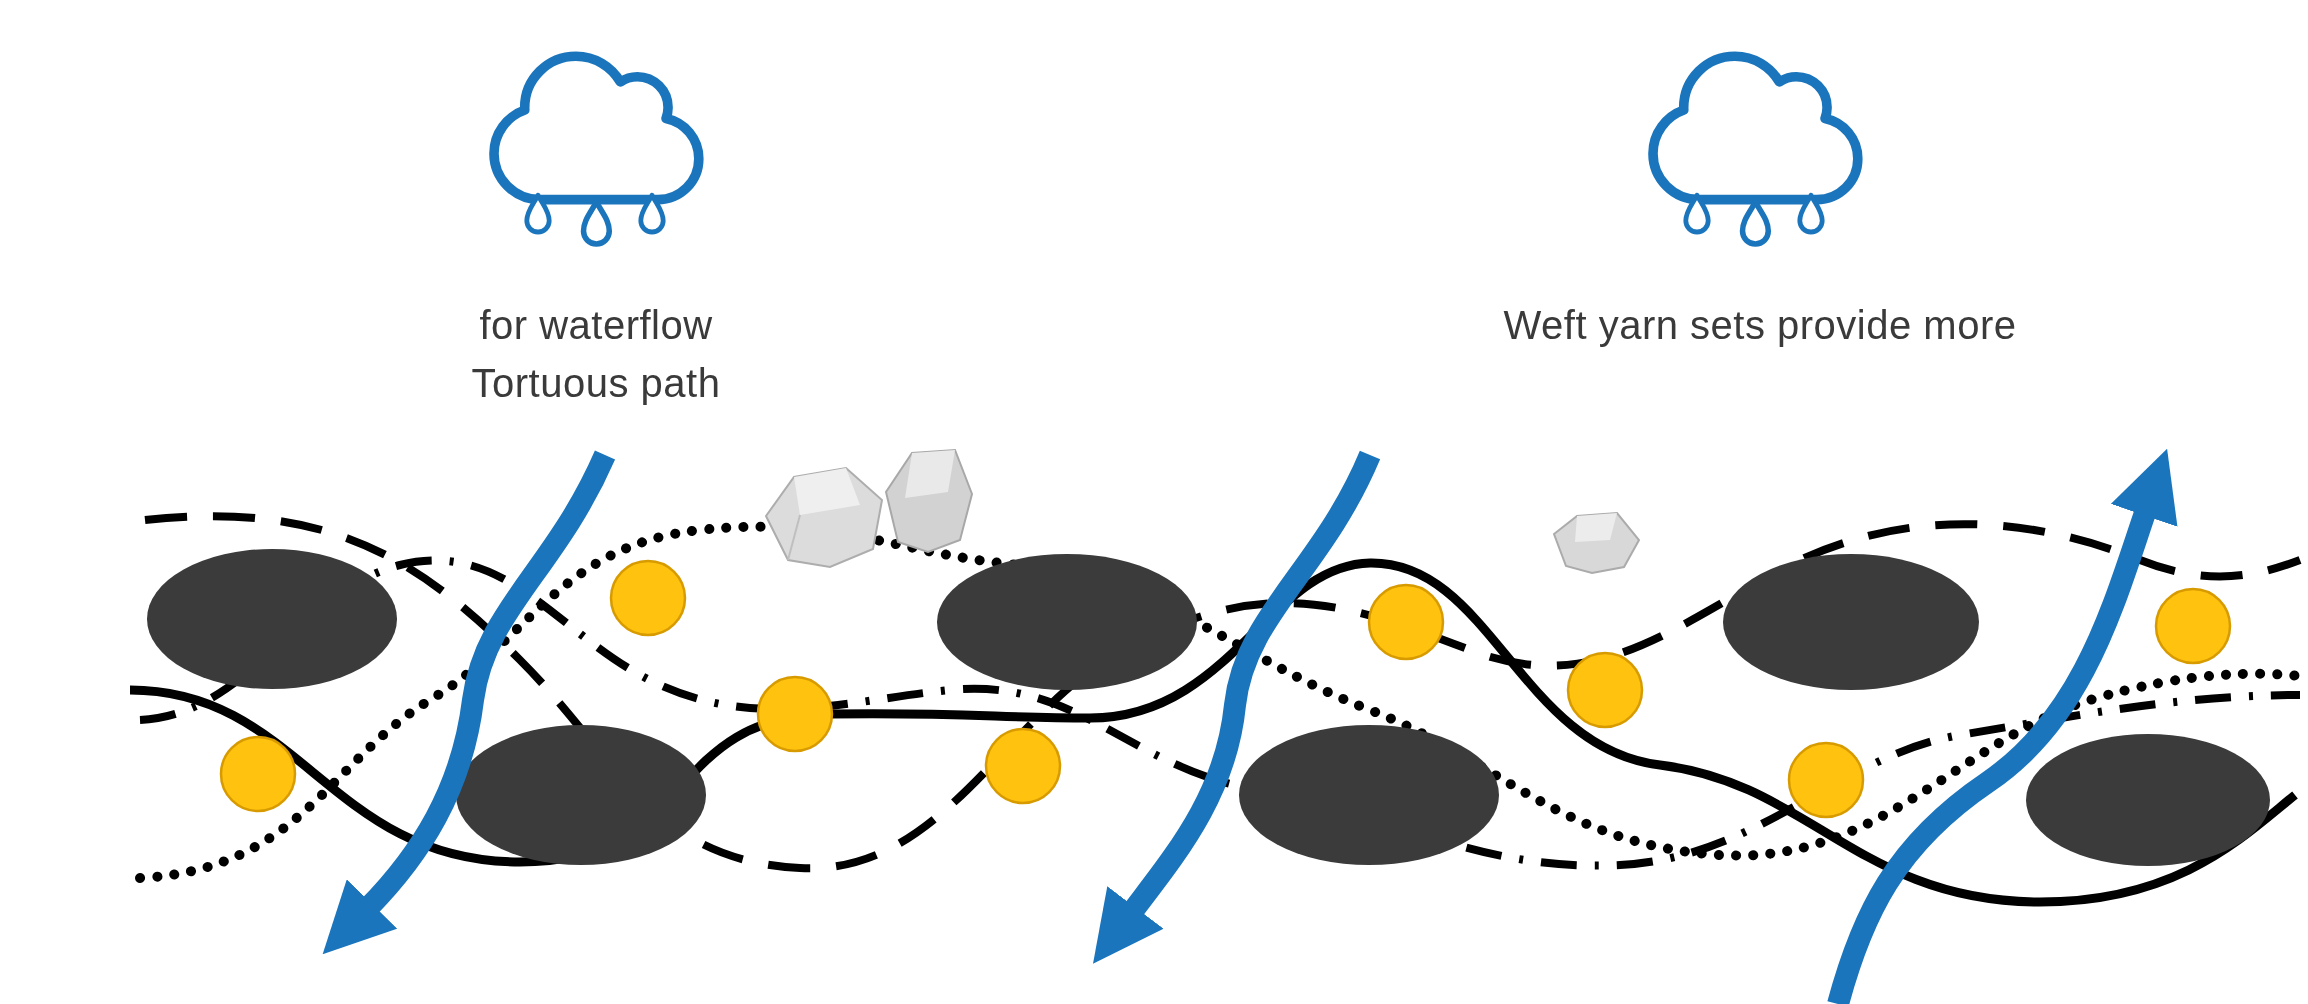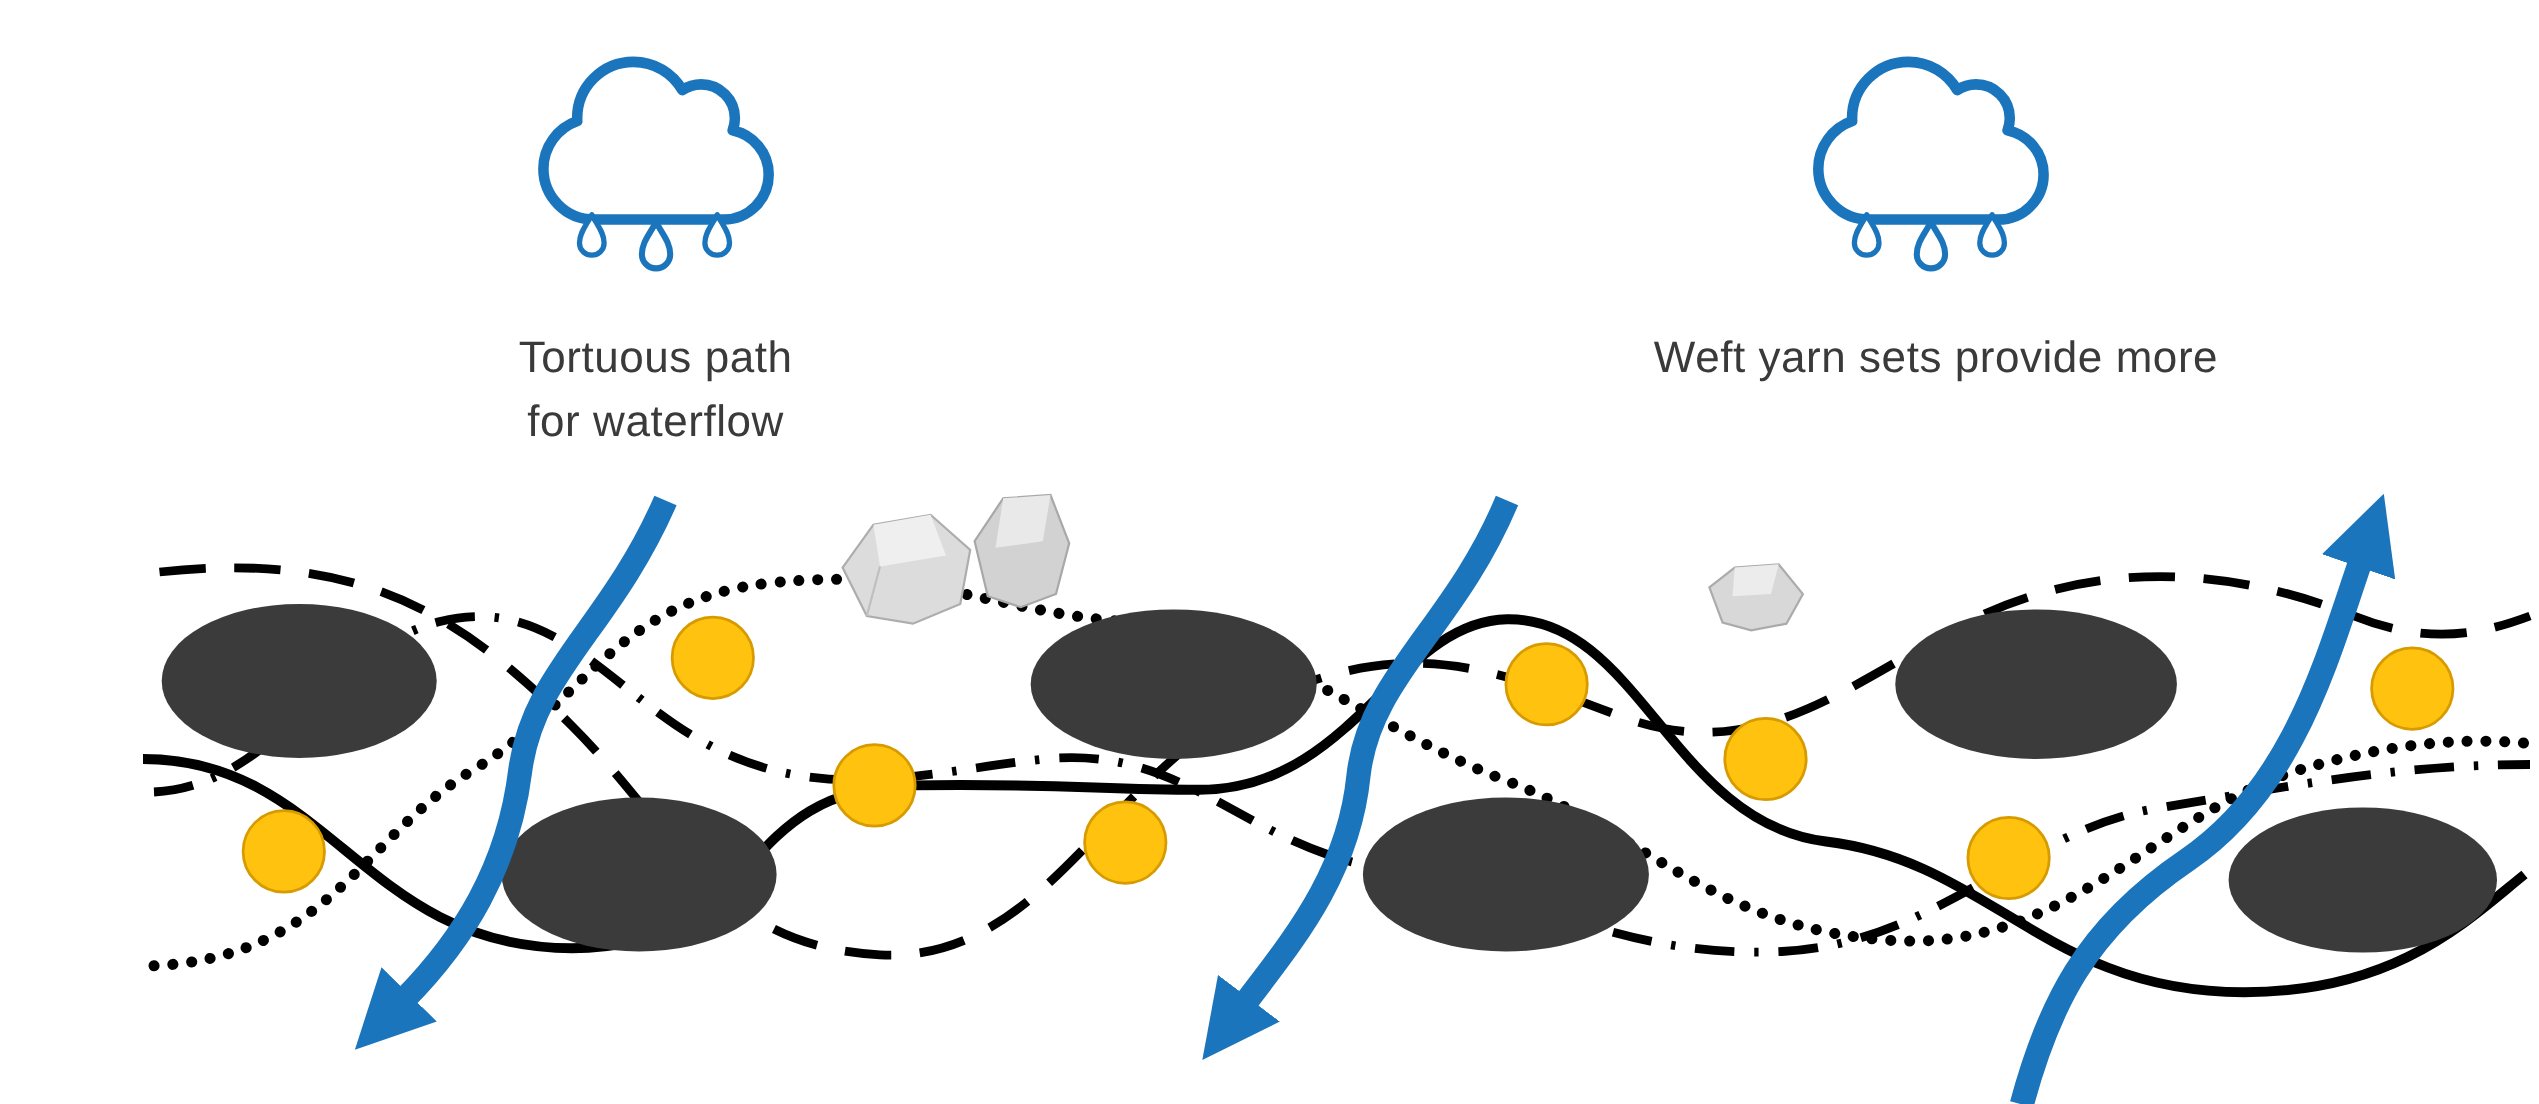--- a/index.html
+++ b/index.html
@@ -91,20 +91,20 @@
     </g>
 
     <g fill="none">
       <path stroke="#1B75BC" stroke-width="22" marker-end="url(#arrowhead)" d="M 605 455 C 555 570 485 610 473 700 C 462 790 420 855 368 908"></path>
       <path stroke="#1B75BC" stroke-width="22" marker-end="url(#arrowhead)" d="M 1370 455 C 1322 570 1245 615 1235 705 C 1226 795 1175 855 1132 912"></path>
       <path stroke="#1B75BC" stroke-width="22" marker-end="url(#arrowhead)" d="M 1838 1004 C 1862 915 1895 845 1988 782 C 2085 716 2115 600 2146 510"></path>
     </g>
   </svg>
 
   <div id="caption-left" class="caption">
+    <div>for waterflow</div>
     <div>Tortuous path</div>
-    <div>for waterflow</div>
   </div>
   <div id="caption-right" class="caption">
     <div>Weft yarn sets provide more</div>
   </div>
 
 </div>
 
 </body></html>

